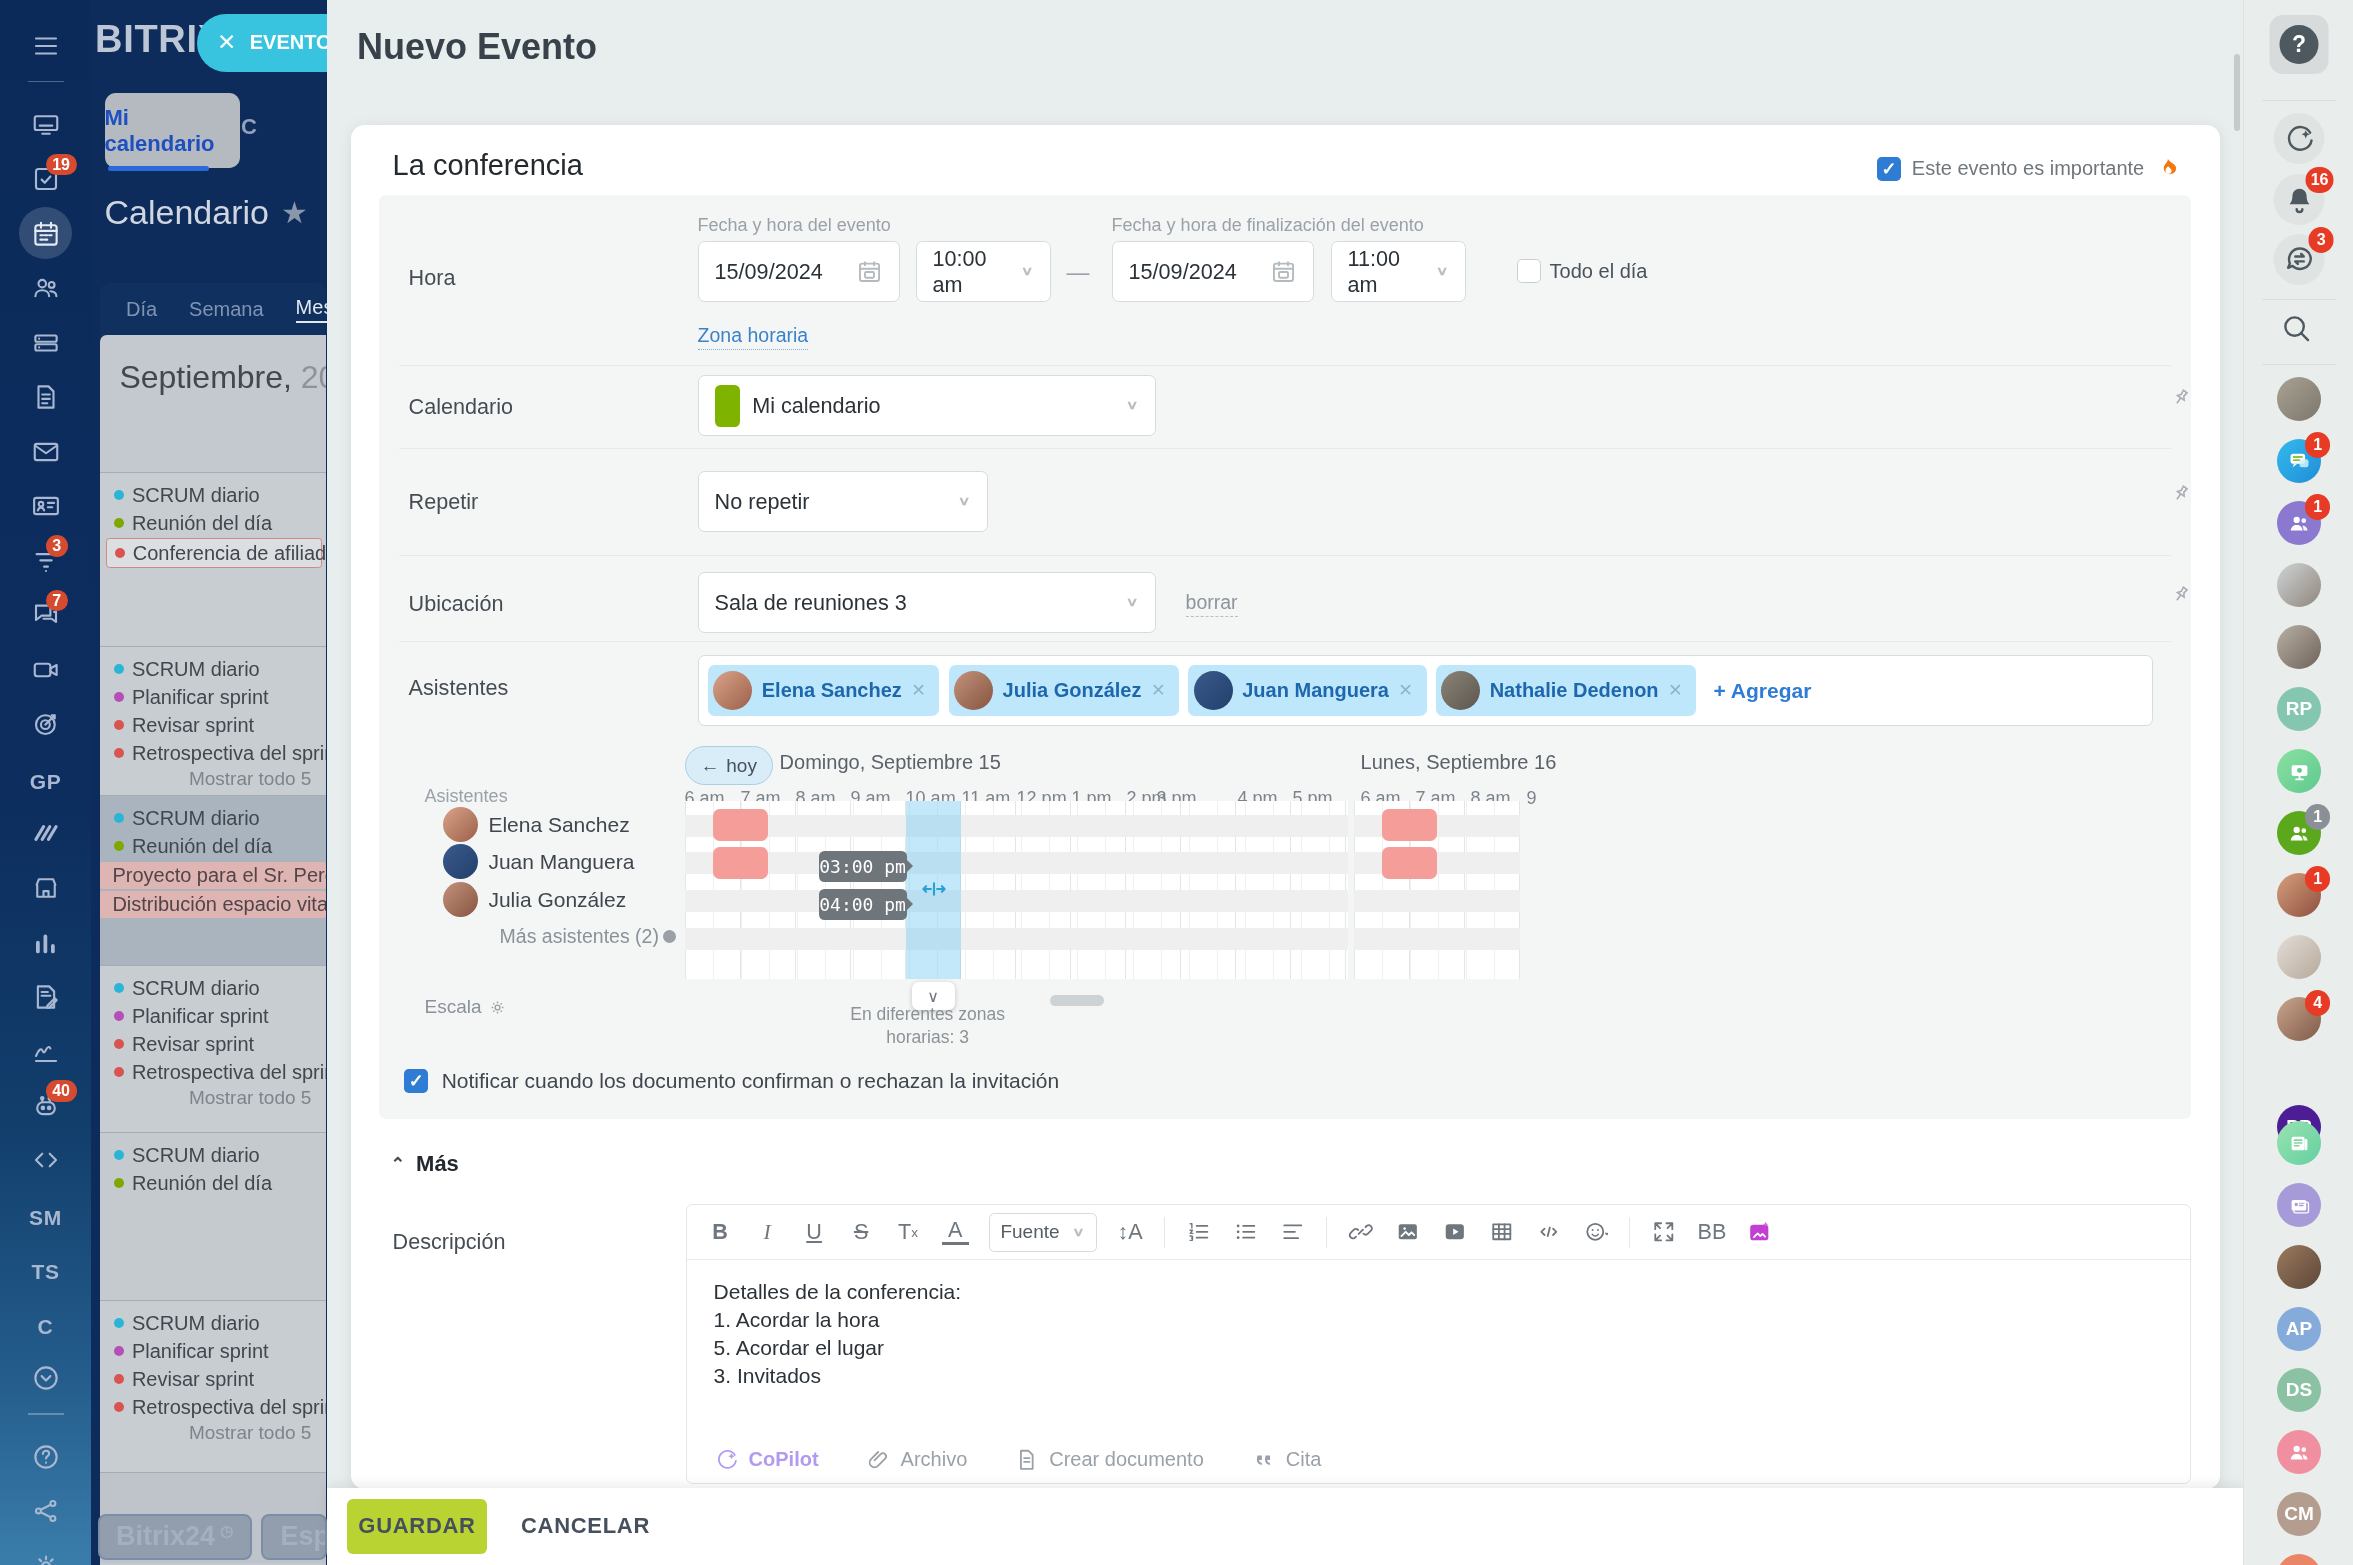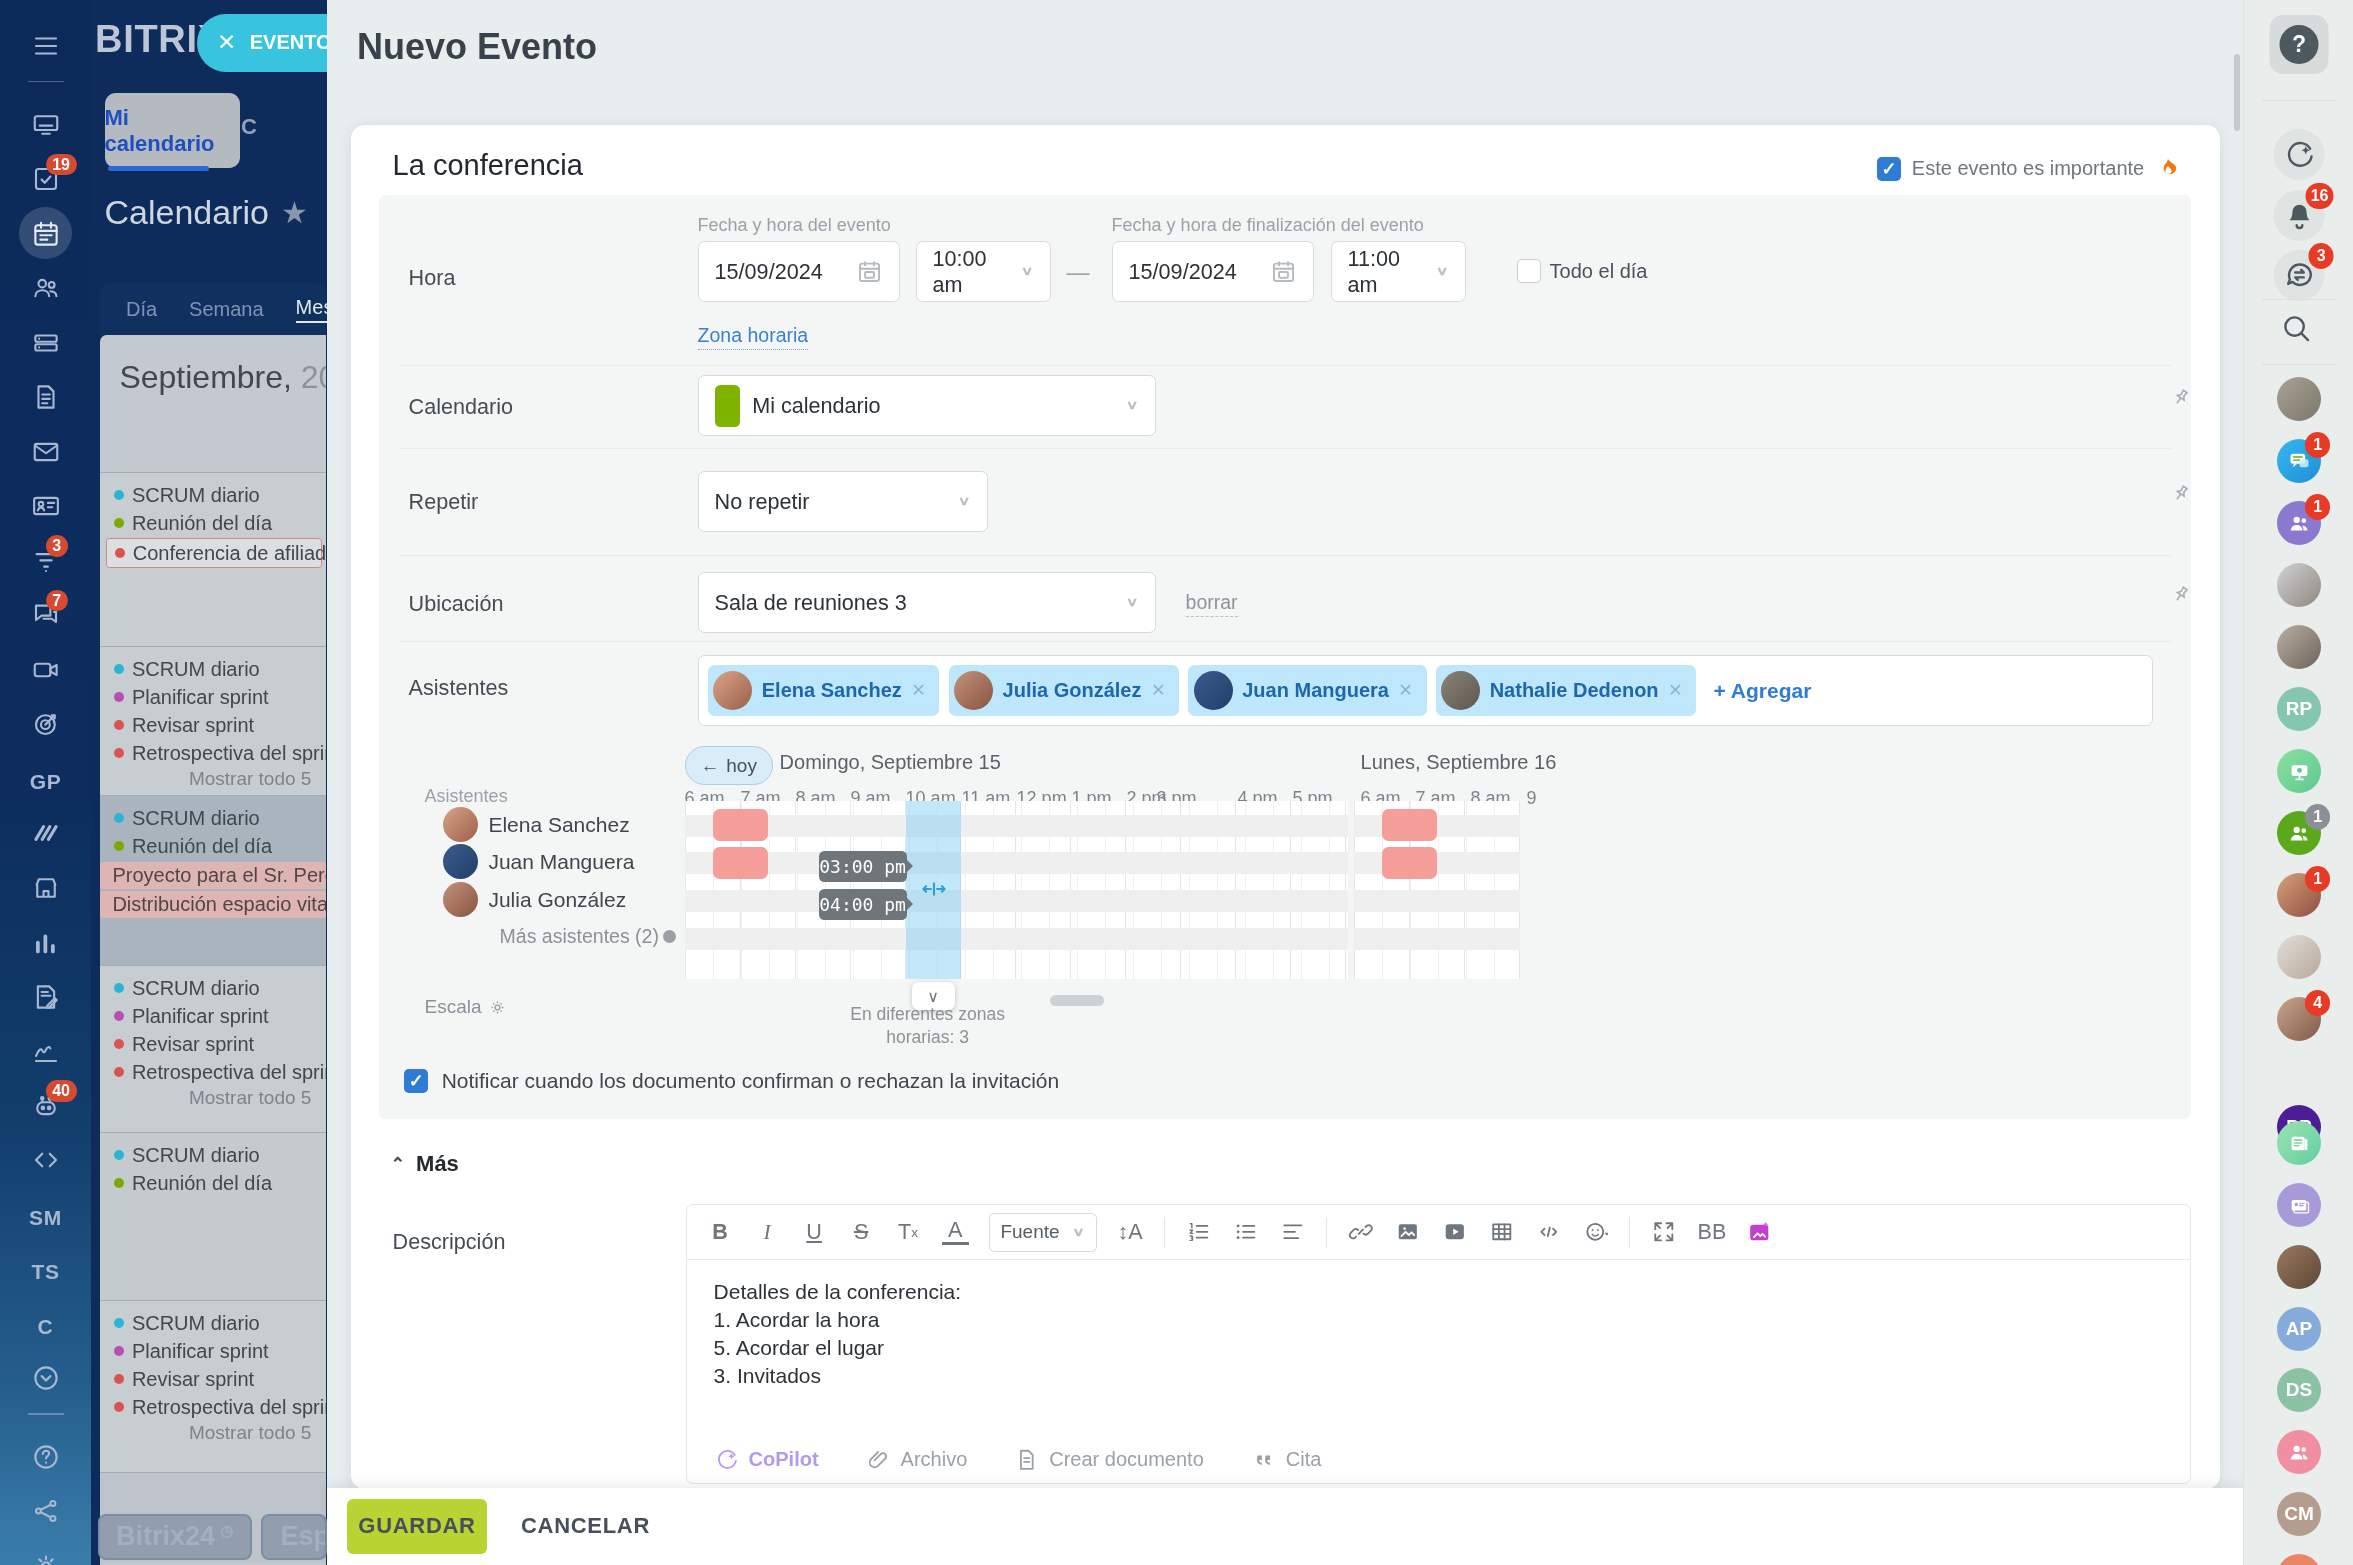--- a/index.html
+++ b/index.html
@@ -147,21 +147,21 @@
   .btn-cancel { position:absolute; left:194px; top:10.8px; height:55px; background:none; border:none; font-family:inherit;
                 font-size:22px; font-weight:700; color:#46505c; letter-spacing:0.7px; }
 
   
   .rrail { position:absolute; right:0; top:0; width:111px; height:100%; background:#e9eeec; border-left:1.3px solid #dde3e1; z-index:7; }
   .rr-item { position:absolute; left:50%; transform:translateX(-50%); }
   .rr-help { width:59px; height:59px; background:#d7dbdb; border-radius:13.5px; display:flex; align-items:center; justify-content:center; }
   .rr-help .qc { width:39px; height:39px; background:#4e585f; border-radius:50%; color:#fff; font-size:23px; font-weight:700;
                  display:flex; align-items:center; justify-content:center; }
   .rr-div { width:74px; height:1.3px; background:#d9dfdd; }
-  .rr-circle { width:51px; height:51px; background:#dfe4e3; border-radius:50%; color:#4e585f; display:flex; align-items:center; justify-content:center;margin-top:16px; }
+  .rr-circle { width:51px; height:51px; background:#dfe4e3; border-radius:50%; color:#4e585f; display:flex; align-items:center; justify-content:center; }
   .rr-circle svg, .rr-plain svg { width:34px; height:34px; }
   .rr-plain { color:#4e585f; width:40px; height:40px; }
   .rr-av { width:44px; height:44px; border-radius:50%; display:flex; align-items:center; justify-content:center;
            color:#fff; font-weight:700; font-size:19px; }
   .rr-av svg { width:27px; height:27px; }
   .rr-badge { position:absolute; top:-6.7px; right:-9.4px; background:#e73b26; color:#fff; font-size:16px; font-weight:700;
               border-radius:673px; min-width:25.6px; height:25.6px; padding:0 5.4px; display:flex; align-items:center; justify-content:center; }
   .rr-badge.gray { background:#8a9095; }
 </style>
 </head>

